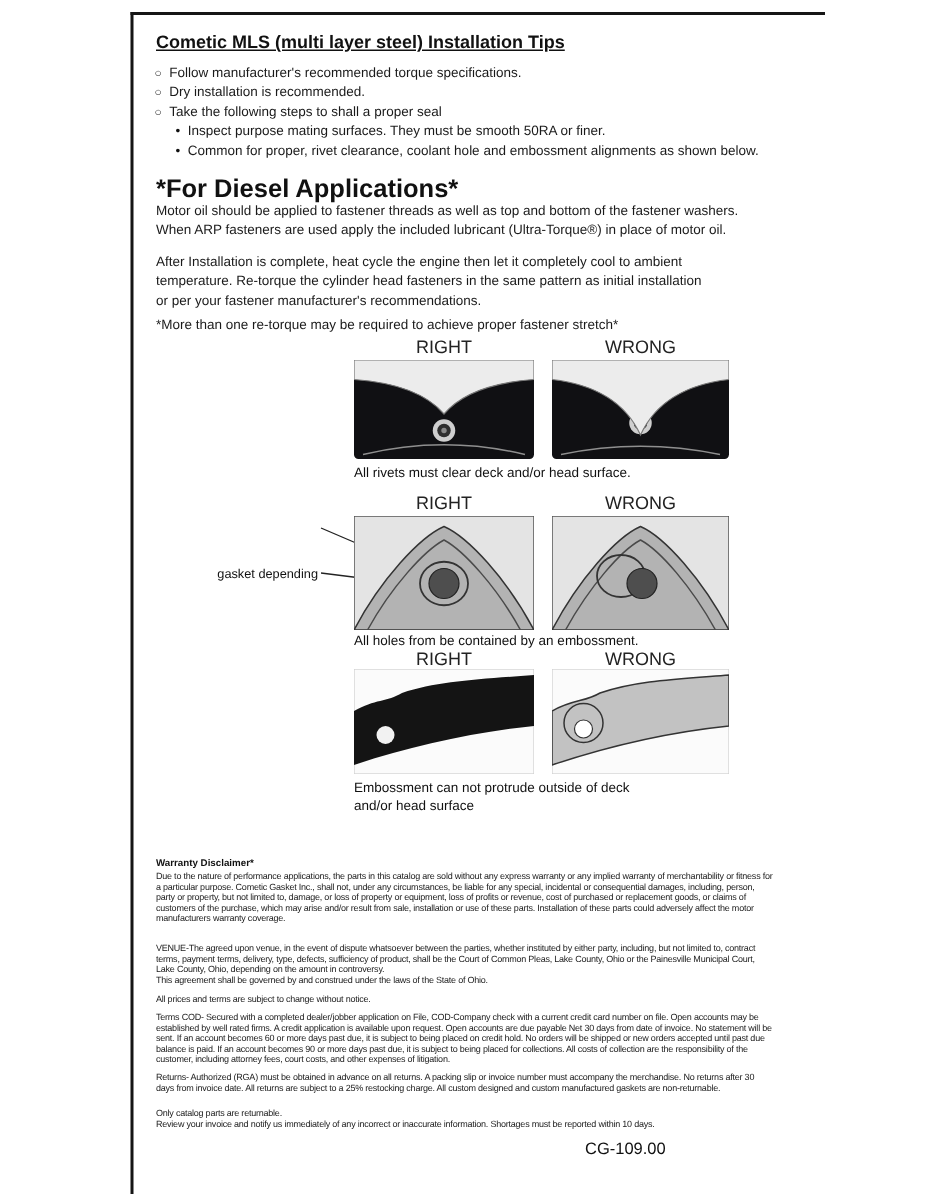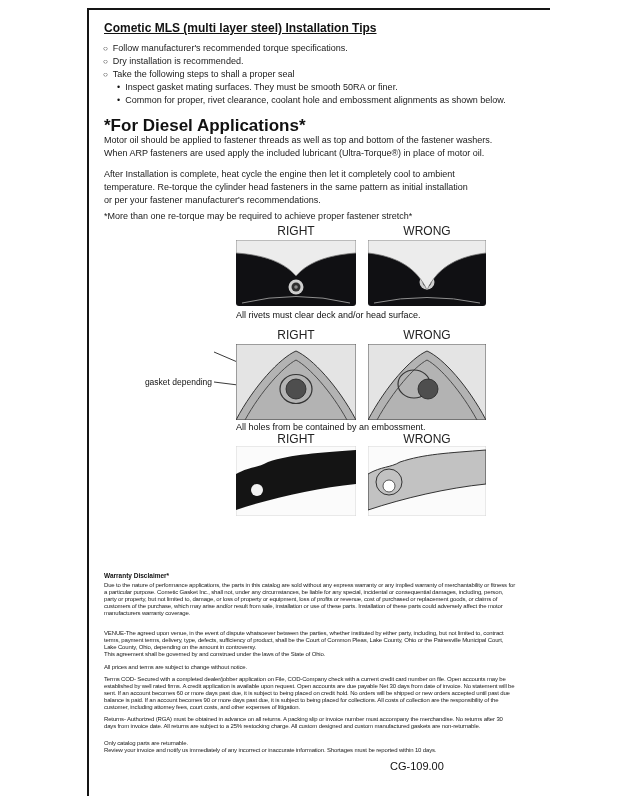--- a/index.html
+++ b/index.html
@@ -42,21 +42,21 @@
   <div class="abs bullet-row body-txt nowrap" style="left:103px;top:55px;">
     <span class="mark-circle">○</span>
     <span>Dry installation is recommended.</span>
   </div>
   <div class="abs bullet-row body-txt nowrap" style="left:103px;top:68px;">
     <span class="mark-circle">○</span>
     <span>Take the following steps to shall a proper seal</span>
   </div>
   <div class="abs bullet-row body-txt nowrap" style="left:117px;top:81px;">
     <span class="mark-dot">•</span>
-    <span>Inspect gasket mating surfaces.  They must be smooth 50RA or finer.</span>
+    <span>Inspect purpose mating surfaces.  They must be smooth 50RA or finer.</span>
   </div>
   <div class="abs bullet-row body-txt nowrap" style="left:117px;top:94px;">
     <span class="mark-dot">•</span>
     <span>Common for proper, rivet clearance, coolant hole and embossment alignments as shown below.</span>
   </div>
 
   <div class="abs heading" style="left:104px;top:116px;">*For Diesel Applications*</div>
   <div class="abs body-txt pre" style="left:104px;top:134px;width:480px;">Motor oil should be applied to fastener threads as well as top and bottom of the fastener washers.
 When ARP fasteners are used apply the included lubricant (Ultra-Torque®) in place of motor oil.</div>
   <div class="abs body-txt pre" style="left:104px;top:168px;width:480px;">After Installation is complete, heat cycle the engine then let it completely cool to ambient
@@ -132,20 +132,22 @@
     </svg>
   </div>
   <div class="abs" style="left:368px;top:446px;">
     <svg width="118" height="70" viewBox="0 0 118 70">
       <rect x="0" y="0" width="118" height="70" fill="#fbfbfb" stroke="#cfcfcf" stroke-width="0.8"></rect>
       <path d="M0,28 C14,20 22,22 32,16 C56,8 80,7 118,4 L118,38 C79,42 36,52 0,64 Z" fill="#c2c2c2" stroke="#333" stroke-width="1"></path>
       <ellipse cx="21" cy="36" rx="13" ry="13" fill="none" stroke="#333" stroke-width="1"></ellipse>
       <circle cx="21" cy="40" r="6" fill="#ffffff" stroke="#333" stroke-width="0.8"></circle>
     </svg>
   </div>
+  <div class="abs caption pre" style="left:236px;top:519px;width:240px;line-height:12px;">Embossment can not protrude outside of deck
+and/or head surface</div>
 
   <div class="abs fine-head" style="left:104px;top:572px;">Warranty Disclaimer*</div>
   <div class="abs fine pre" style="left:104px;top:582px;">Due to the nature of performance applications, the parts in this catalog are sold without any express warranty or any implied warranty of merchantability or fitness for a particular purpose.  Cometic Gasket Inc., shall not, under any circumstances, be liable for any special, incidental or consequential damages, including, person, party or property, but not limited to, damage, or loss of property or equipment, loss of profits or revenue, cost of purchased or replacement goods, or claims of customers of the purchase, which may arise and/or result from sale, installation or use of these parts.  Installation of these parts could adversely affect the motor manufacturers warranty coverage.</div>
   <div class="abs fine pre" style="left:104px;top:630px;">VENUE-The agreed upon venue, in the event of dispute whatsoever between the parties, whether instituted by either party, including, but not limited to, contract terms, payment terms, delivery, type, defects, sufficiency of product, shall be the Court of Common Pleas, Lake County, Ohio or the Painesville Municipal Court, Lake County, Ohio, depending on the amount in controversy.
 This agreement shall be governed by and construed under the laws of the State of Ohio.</div>
   <div class="abs fine pre" style="left:104px;top:664px;">All prices and terms are subject to change without notice.</div>
   <div class="abs fine pre" style="left:104px;top:676px;">Terms COD- Secured with a completed dealer/jobber application on File, COD-Company check with a current credit card number on file.  Open accounts may be established by well rated firms.  A credit application is available upon request.  Open accounts are due payable Net 30 days from date of invoice.  No statement will be sent.  If an account becomes 60 or more days past due, it is subject to being placed on credit hold.  No orders will be shipped or new orders accepted until past due balance is paid.  If an account becomes 90 or more days past due, it is subject to being placed for collections.  All costs of collection are the responsibility of the customer, including attorney fees, court costs, and other expenses of litigation.</div>
   <div class="abs fine pre" style="left:104px;top:716px;">Returns- Authorized (RGA) must be obtained in advance on all returns.  A packing slip or invoice number must accompany the merchandise.  No returns after 30 days from invoice date.  All returns are subject to a 25% restocking charge.  All custom designed and custom manufactured gaskets are non-returnable.</div>
   <div class="abs fine pre" style="left:104px;top:740px;">Only catalog parts are returnable.
 Review your invoice and notify us immediately of any incorrect or inaccurate information.  Shortages must be reported within 10 days.</div>

